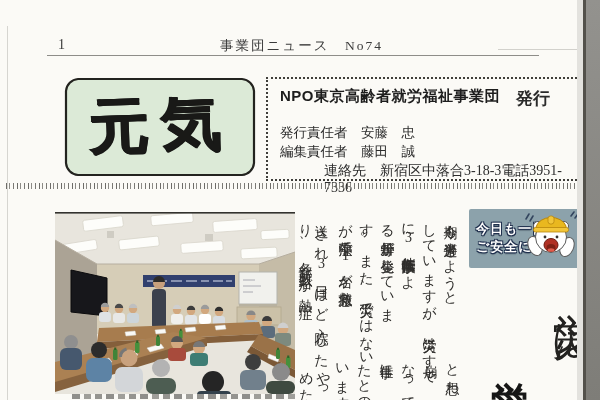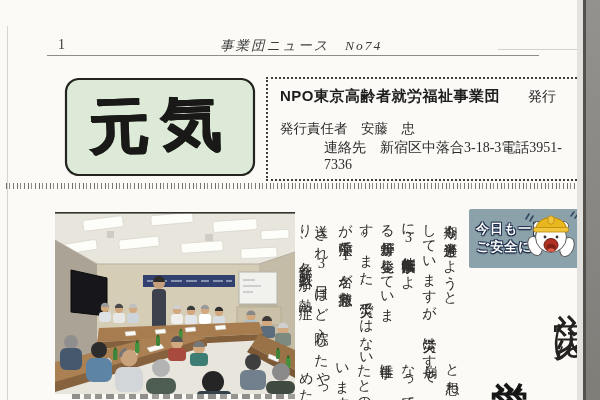--- a/index.html
+++ b/index.html
@@ -9,43 +9,43 @@
     background:#fbfaf6; overflow:hidden;
   }
   
   .left-scan-line { position:absolute; left:7px; top:26px; width:1px; height:374px; background:#d6d5d0; }
   .right-scan-light { position:absolute; left:577px; top:0; width:6px; height:400px; background:#e3e2de; }
   .right-scan-dark-line { position:absolute; left:583px; top:0; width:3px; height:400px; background:#53514b; }
   .right-scan-band { position:absolute; left:586px; top:0; width:14px; height:400px; background:linear-gradient(180deg,#93928e,#7e7d78); }
 
   
   .page-number { position:absolute; left:58px; top:37px; font-size:14px; color:#3a3a3a; }
-  .header-title { position:absolute; left:220px; top:37px; font-size:13.5px; letter-spacing:2px; color:#3a3a3a;font-style:italic; }
+  .header-title { position:absolute; left:220px; top:37px; font-size:13.5px; letter-spacing:2px; color:#3a3a3a; }
   .header-rule { position:absolute; left:47px; top:55px; width:492px; height:1px; background:#8e8d89; }
   .header-rule-faint { position:absolute; left:498px; top:49px; width:84px; height:1px; background:#d2d1cc; }
 
   
   .masthead { position:absolute; left:64px; top:77px; width:194px; height:102px; }
   .masthead-title {
     position:absolute; left:0; top:8px; width:194px; text-align:center;
     font-family:"DejaVu Serif","Liberation Serif",serif; font-weight:bold;
     font-size:60px; color:#191917; transform:rotate(-2deg);
     text-shadow:1px 0 0 #191917, 0 1px 0 #191917, 1px 1px 0 #191917, -1px 0 0 #191917;
     letter-spacing:12px;
   }
 
   
   .info-box {
     position:absolute; left:266px; top:77px; width:315px; height:104px;
     border:2px dotted #3f3e3a; padding:5px 0 0 12px; color:#2c2c2c;
   }
   .info-line1 { font-size:14.5px; letter-spacing:1px; }
-  .info-line2 { margin-top:3px; display:flex; align-items:flex-end; }
+  .info-line2 { margin-top:3px; display:flex; align-items:flex-start; }
   .info-org { font-family:"Liberation Sans","DejaVu Sans",sans-serif; font-weight:bold; font-size:15px; letter-spacing:0.5px; color:#1d1d1d; }
-  .info-publisher { font-family:"Liberation Sans","DejaVu Sans",sans-serif; font-size:14px; margin-left:28px; color:#2a2a2a; }
+  .info-publisher { font-family:"Liberation Sans","DejaVu Sans",sans-serif; font-size:17px; margin-left:16px; color:#2a2a2a;font-weight:bold; }
   .info-line3 { margin-top:14px; font-size:13.5px; }
   .info-line4 { margin-top:1px; font-size:13.5px; }
   .info-line5 { margin-top:1px; font-size:14px;margin-left:44px; }
 
   
   .hatch-divider {
     position:absolute; left:6px; top:183px; width:576px; height:6px;
     background:
       repeating-linear-gradient(90deg,#6d6c68 0 1px,transparent 1px 3px,#8c8b86 3px 4px,transparent 4px 7px,#7a7974 7px 8.5px,transparent 8.5px 11px);
   }
@@ -113,20 +113,21 @@
     </svg>
     <div class="masthead-title">元気</div>
   </div>
 
   <div class="info-box">
     <div class="info-line2">
       <span class="info-org">NPO東京高齢者就労福祉事業団</span>
       <span class="info-publisher">発行</span>
     </div>
     <div class="info-line3">発行責任者　安藤　忠</div>
+    <div class="info-line4">編集責任者　藤田　誠</div>
     <div class="info-line5">連絡先　新宿区中落合3-18-3電話3951-7336</div>
   </div>
 
   <div class="hatch-divider"></div>
 
   <div class="photo">
     <svg width="240" height="182" viewBox="0 0 240 182">
       <rect width="240" height="182" fill="#e8e5dd"></rect>
 
       <g fill="#fdfdfa" stroke="#d9d6cc" stroke-width="0.8">

